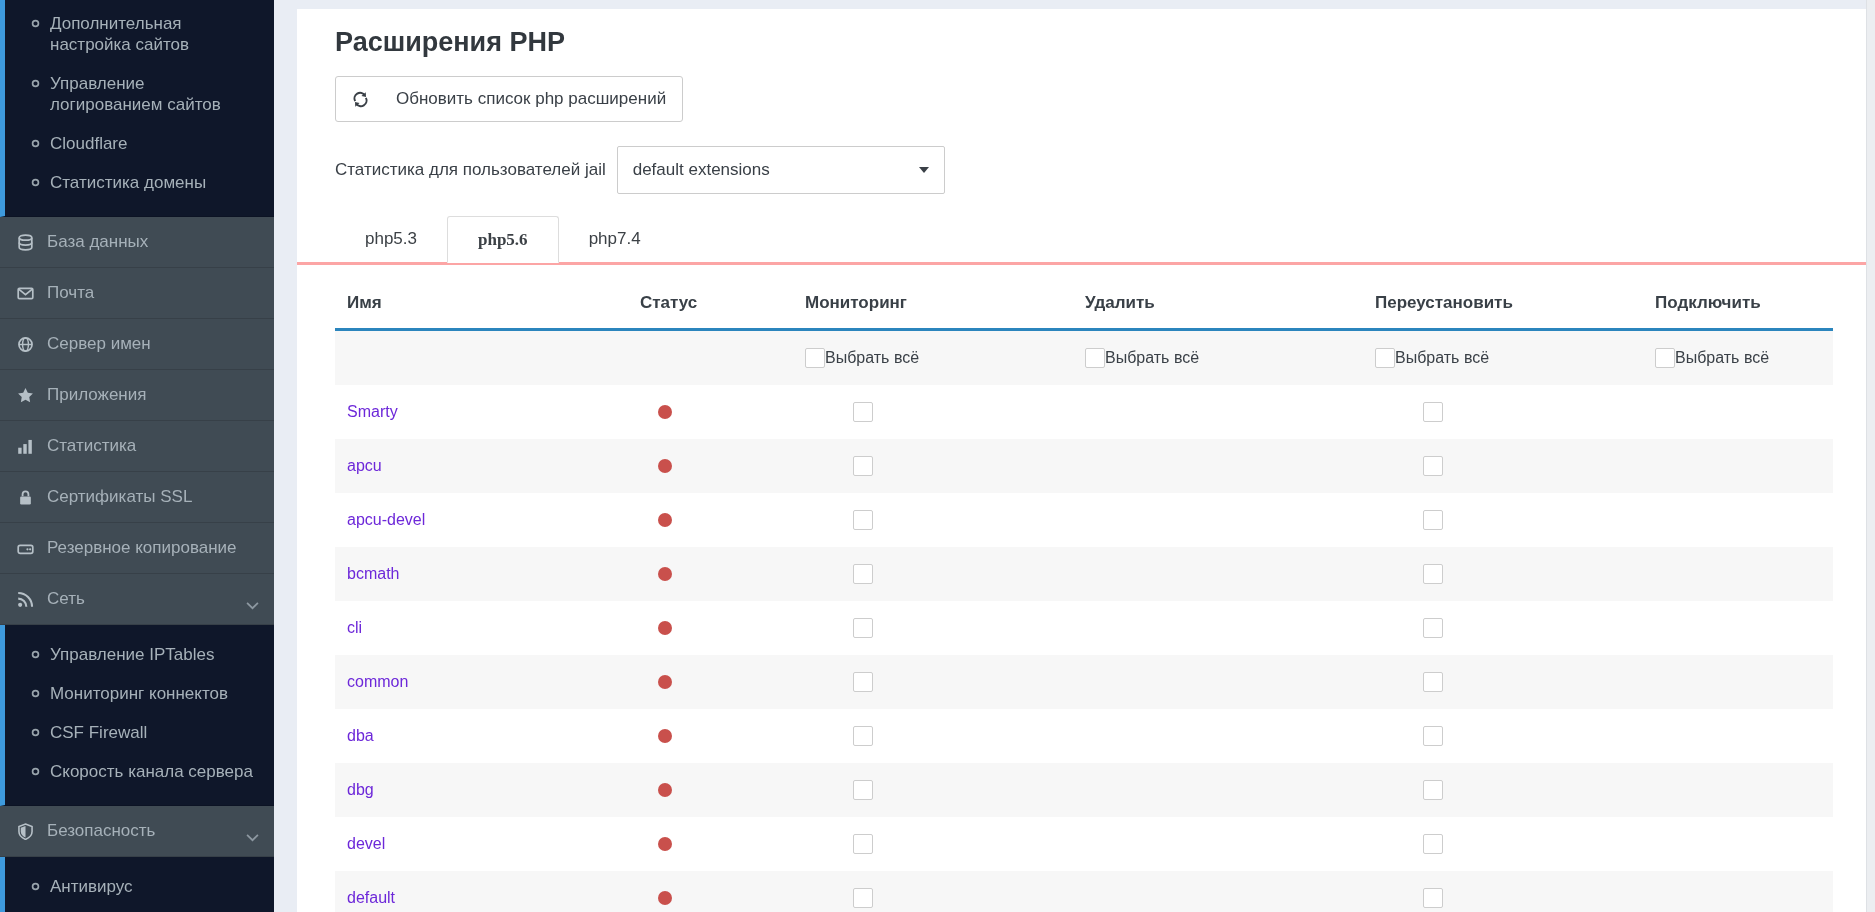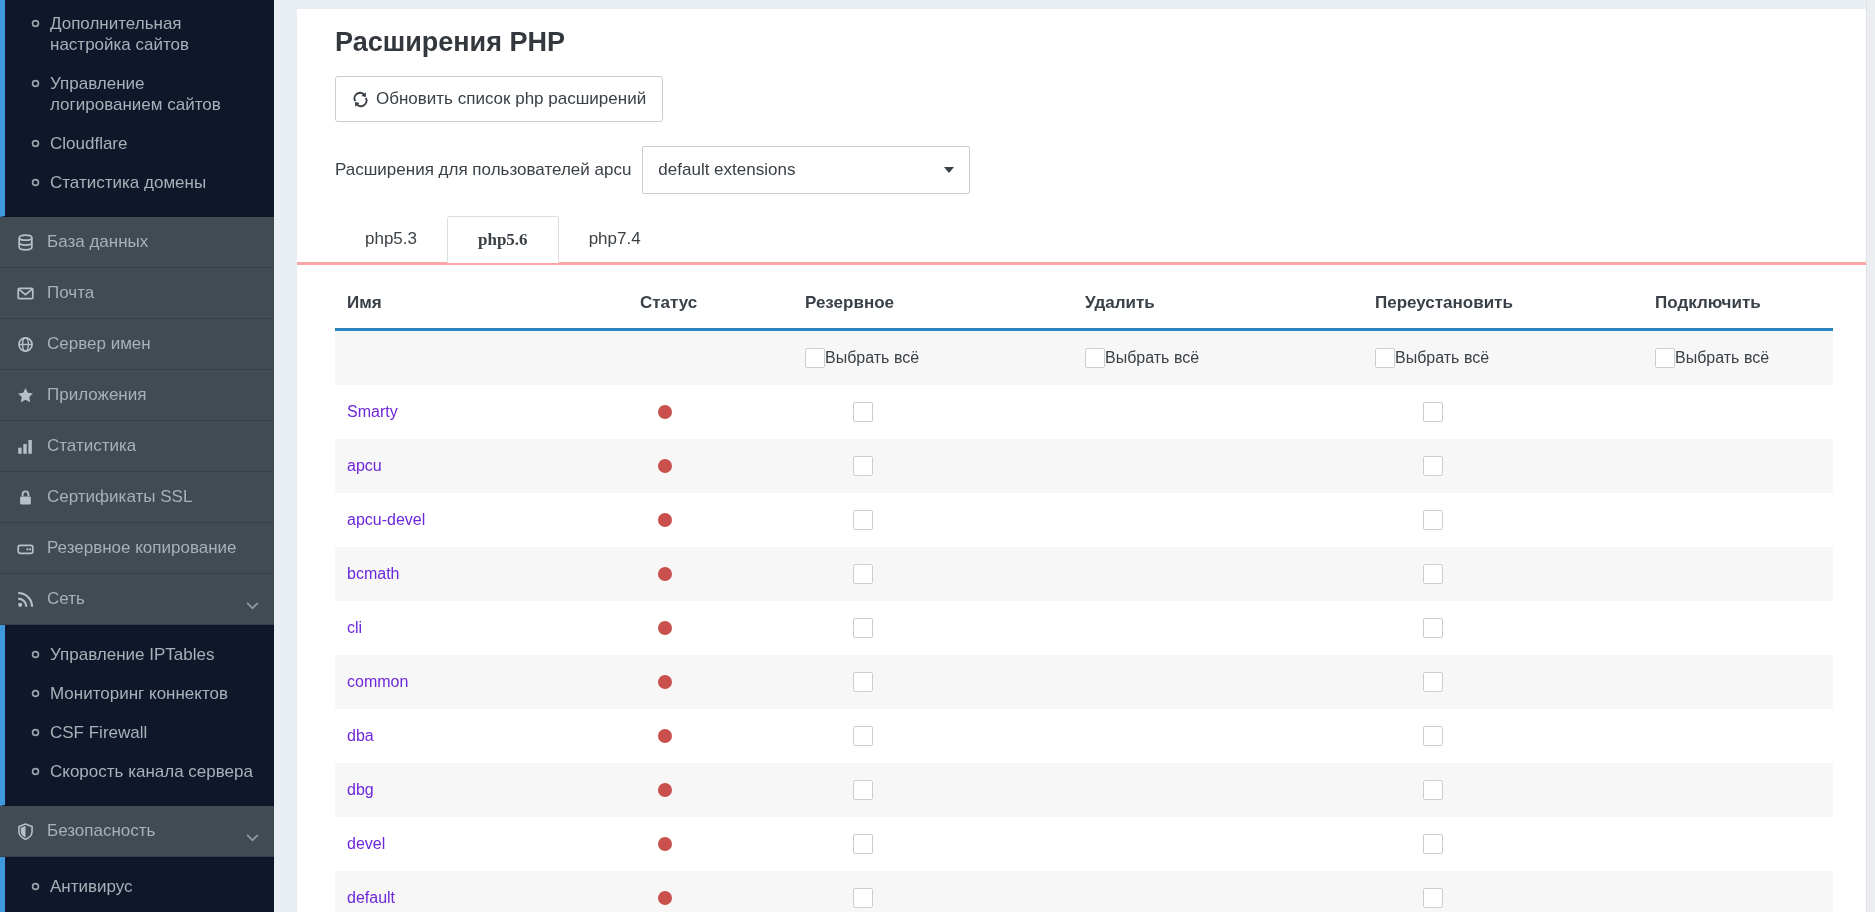--- a/index.html
+++ b/index.html
@@ -25,21 +25,21 @@
   .submenu{background:#0f172a;border-left:5px solid #3e9add;padding:10px 0 14px;
     border-bottom:1px solid rgba(0,0,0,0.14);flex:none;}
   .submenu:first-child{padding-top:4px;}
   .submenu.grow{flex:1;}
   .sub{display:flex;align-items:flex-start;padding:9px 14px 9px 0;line-height:21px;cursor:pointer;}
   .sub .bullet{margin:6px 10px 0 26px;flex:none;color:#99a4ac;display:flex;}
   
   .main-wrap{flex:1;height:100%;box-sizing:border-box;padding:9px 8px 0 23px;}
   .card{background:#fff;height:100%;box-sizing:border-box;padding:8px 0 0 38px;overflow:hidden;}
   h1{margin:8px 0 0;font-size:27px;line-height:34px;color:#32383e;font-weight:700;}
-  .btn{margin-top:17px;height:46px;display:inline-flex;align-items:center;gap:7px;
+  .btn{margin-top:17px;height:46px;display:inline-flex;align-items:center;gap:27px;
     padding:0 16px;background:#fff;border:1px solid #ccc;border-radius:3px;
     font-size:17px;color:#3a4047;cursor:pointer;font-family:inherit;}
   .btn .icon{display:flex;}
   .jail-row{margin-top:24px;display:flex;align-items:center;gap:11px;font-size:17px;}
   .select{width:328px;height:48px;box-sizing:border-box;border:1px solid #ccc;border-radius:2px;
     background:#fff;display:flex;align-items:center;padding:0 15px;cursor:pointer;}
   .select .caret{margin-left:auto;width:0;height:0;border-left:5px solid transparent;
     border-right:5px solid transparent;border-top:6px solid #3a4047;}
   
   .tabs{margin:22px 0 0 -38px;padding-left:38px;border-bottom:3px solid #fca5a5;display:flex;}
@@ -255,39 +255,39 @@
           <path d="M2.9 9.5A5.3 5.3 0 0 1 12 4.1" fill="none" stroke="#3a4047" stroke-width="1.9"></path>
           <path d="M12.9 1.2l.3 4.4-4.3-.8z" fill="#3a4047"></path>
           <path d="M13.1 6.5A5.3 5.3 0 0 1 4 11.9" fill="none" stroke="#3a4047" stroke-width="1.9"></path>
           <path d="M3.1 14.8l-.3-4.4 4.3.8z" fill="#3a4047"></path>
         </svg>
       </span>
       <span>Обновить список php расширений</span>
     </button>
 
     <div class="jail-row">
-      <span>Расширения для пользователей apcu</span>
+      <span>Статистика для пользователей jail</span>
       <div class="select">
         <span>default extensions</span>
         <span class="caret"></span>
       </div>
     </div>
 
     <div class="tabs">
       <div class="tab">php5.3</div>
       <div class="tab active">php5.6</div>
       <div class="tab">php7.4</div>
     </div>
 
     <div class="table">
 
       <div class="grid header-row">
         <div class="c-name">Имя</div>
         <div class="c-status">Статус</div>
-        <div class="c-install">Резервное</div>
+        <div class="c-install">Мониторинг</div>
         <div class="c-delete">Удалить</div>
         <div class="c-reinstall">Переустановить</div>
         <div class="c-connect">Подключить</div>
       </div>
 
       <div id="blue-line" style="background: rgb(43, 133, 189);"></div>
 
       <div class="grid sa-row">
         <div class="c-name"></div>
         <div class="c-status"></div>

